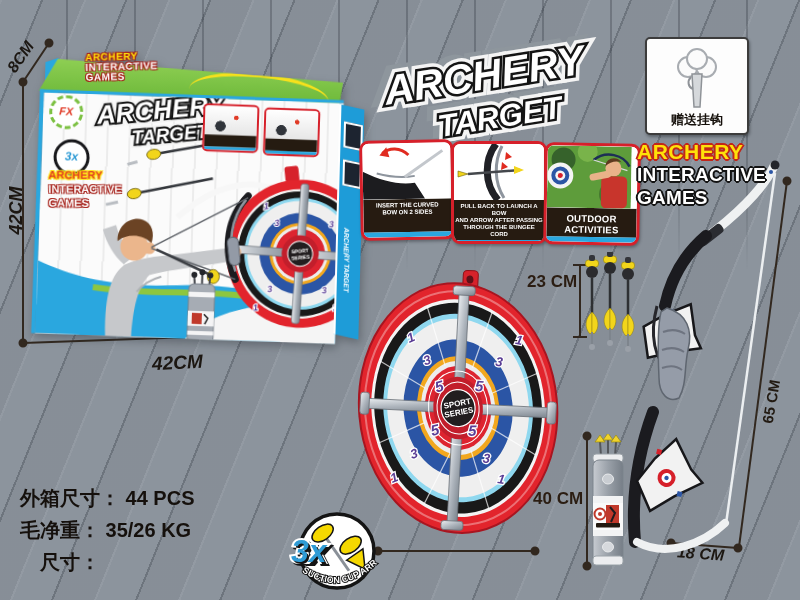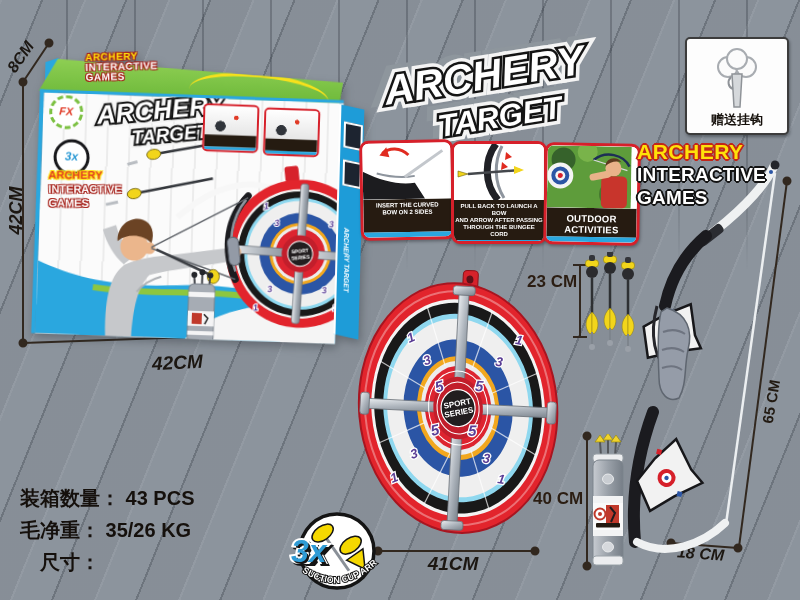--- a/index.html
+++ b/index.html
@@ -115,21 +115,20 @@
         <circle cx="671" cy="543" r="3.5"></circle>
         <circle cx="738" cy="548" r="3.5"></circle>
       <line x1="787" y1="181" x2="739" y2="547"></line>
         <circle cx="787" cy="181" r="3.5"></circle>
     </g>
   </svg>
 
   <div class="abs dim it" style="left:4px;top:48px;font-size:16px;transform:rotate(-55deg);">8CM</div>
   <div class="abs dim it" style="left:-14px;top:200px;width:60px;text-align:center;font-size:18px;transform:rotate(-90deg);">42CM</div>
   <div class="abs dim it" style="left:152px;top:352px;font-size:19px;transform:rotate(-3deg);">42CM</div>
-  <div class="abs dim it" style="left:403px;top:553px;width:100px;text-align:center;font-size:19px;">41CM</div>
   <div class="abs dim" style="left:527px;top:272px;font-size:17px;color:#2B1D12;">23 CM</div>
   <div class="abs dim" style="left:533px;top:489px;font-size:17px;color:#2B1D12;">40 CM</div>
   <div class="abs dim it" style="left:677px;top:545px;font-size:16px;transform:rotate(4deg);">18 CM</div>
   <div class="abs dim" style="left:741px;top:393px;width:60px;text-align:center;font-size:15px;transform:rotate(-80deg);">65 CM</div>
 
   <div class="abs" id="box" style="z-index:2;">
     <div class="abs" id="box-edge"></div>
     <div class="abs" id="box-flap">
       <div class="abs" id="flap-arc"></div>
     </div>
@@ -346,21 +345,21 @@
         <rect x="54" y="30" width="26" height="32" rx="5" fill="#C8352C"></rect>
         <rect x="42" y="26" width="22" height="7" rx="3.5" transform="rotate(-12 53 29)" fill="#E9B289"></rect>
       </svg>
     </div>
     <div class="caption big">
       <div>OUTDOOR ACTIVITIES</div>
     </div>
     <div class="bluebar"></div>
   </div>
 
-  <div class="abs" id="hook-panel" style="z-index:3;margin-left:40px;">
+  <div class="abs" id="hook-panel" style="z-index:3;">
     <svg class="abs" style="left:0;top:2px;" width="100" height="70" viewBox="0 0 100 70">
       <g fill="#FBFBFB" stroke="#A8ACB1" stroke-width="2">
         <circle cx="41" cy="26" r="10"></circle>
           <circle cx="59" cy="26" r="10"></circle>
           <circle cx="50" cy="18" r="10"></circle>
       </g>
       <path d="M45,33 L55,33 L53,66 L47,66 Z" fill="#D5D8DB" stroke="#8F9398" stroke-width="1.5"></path>
       <path d="M44,36 C40,40 41,46 46,48" stroke="#8F9398" stroke-width="2" fill="none"></path>
     </svg>
     <div class="abs" id="hook-label">赠送挂钩</div>
@@ -540,22 +539,22 @@
     <defs>
         <path id="arcpath" d="M14,62 Q 54,94 94,58"></path>
       </defs>
     <text font-family="Liberation Sans,sans-serif" font-weight="bold" font-size="9" fill="#FFFFFF" stroke="#141414" stroke-width="2" paint-order="stroke">
       <textPath href="#arcpath" startOffset="6">SUCTION CUP ARROW</textPath>
     </text>
   </svg>
 
   <div class="abs" id="specs" style="z-index:3;">
     <div class="row">
-      <span>装箱数量：</span>
-      <span>43 PCS</span>
+      <span>外箱尺寸：</span>
+      <span>44 PCS</span>
     </div>
     <div class="row">
       <span>毛净重：</span>
       <span>35/26 KG</span>
     </div>
     <div class="row indent">
       <span>尺寸：</span>
       <span></span>
     </div>
   </div>

